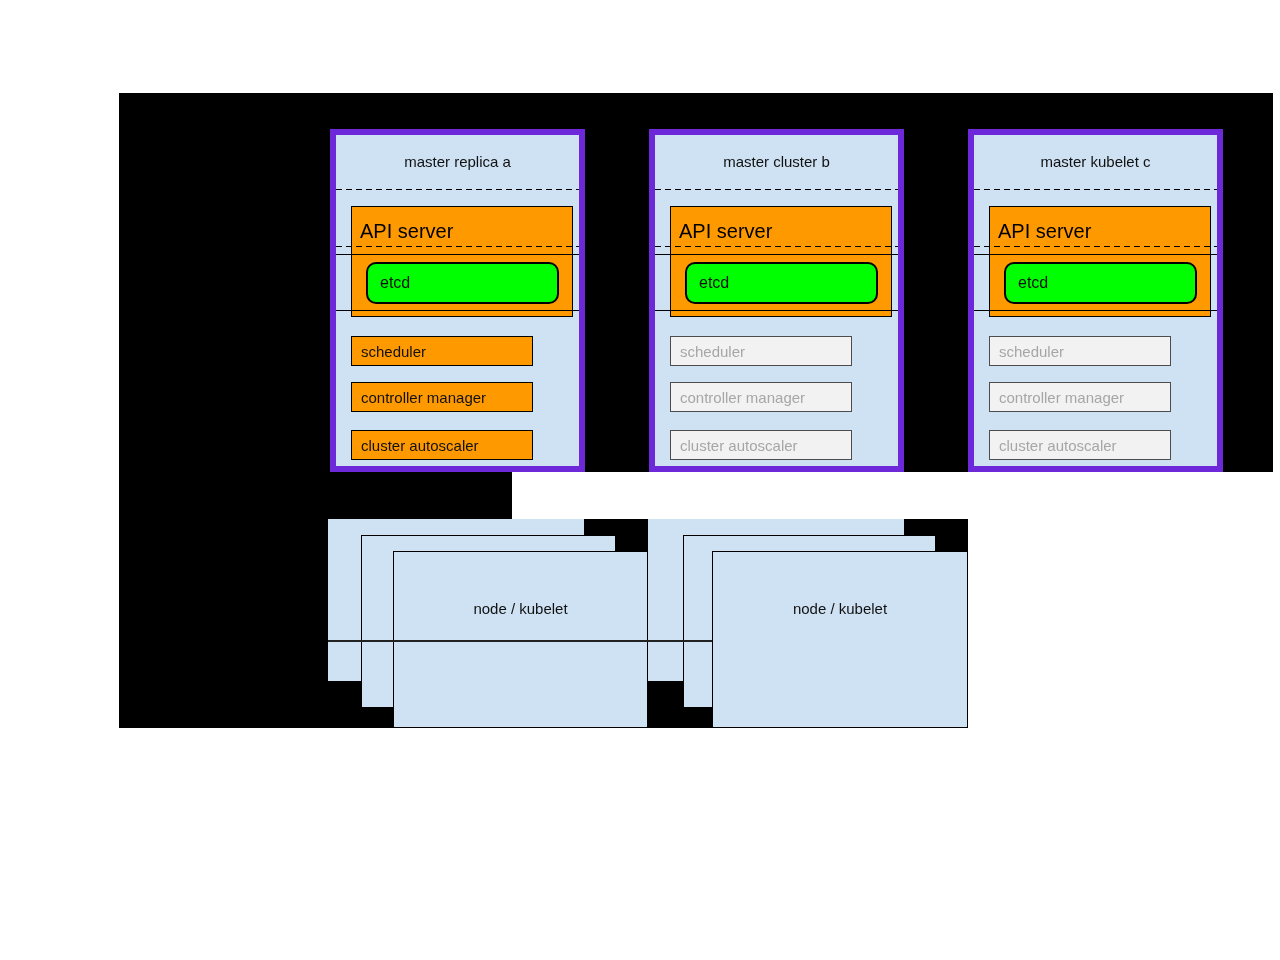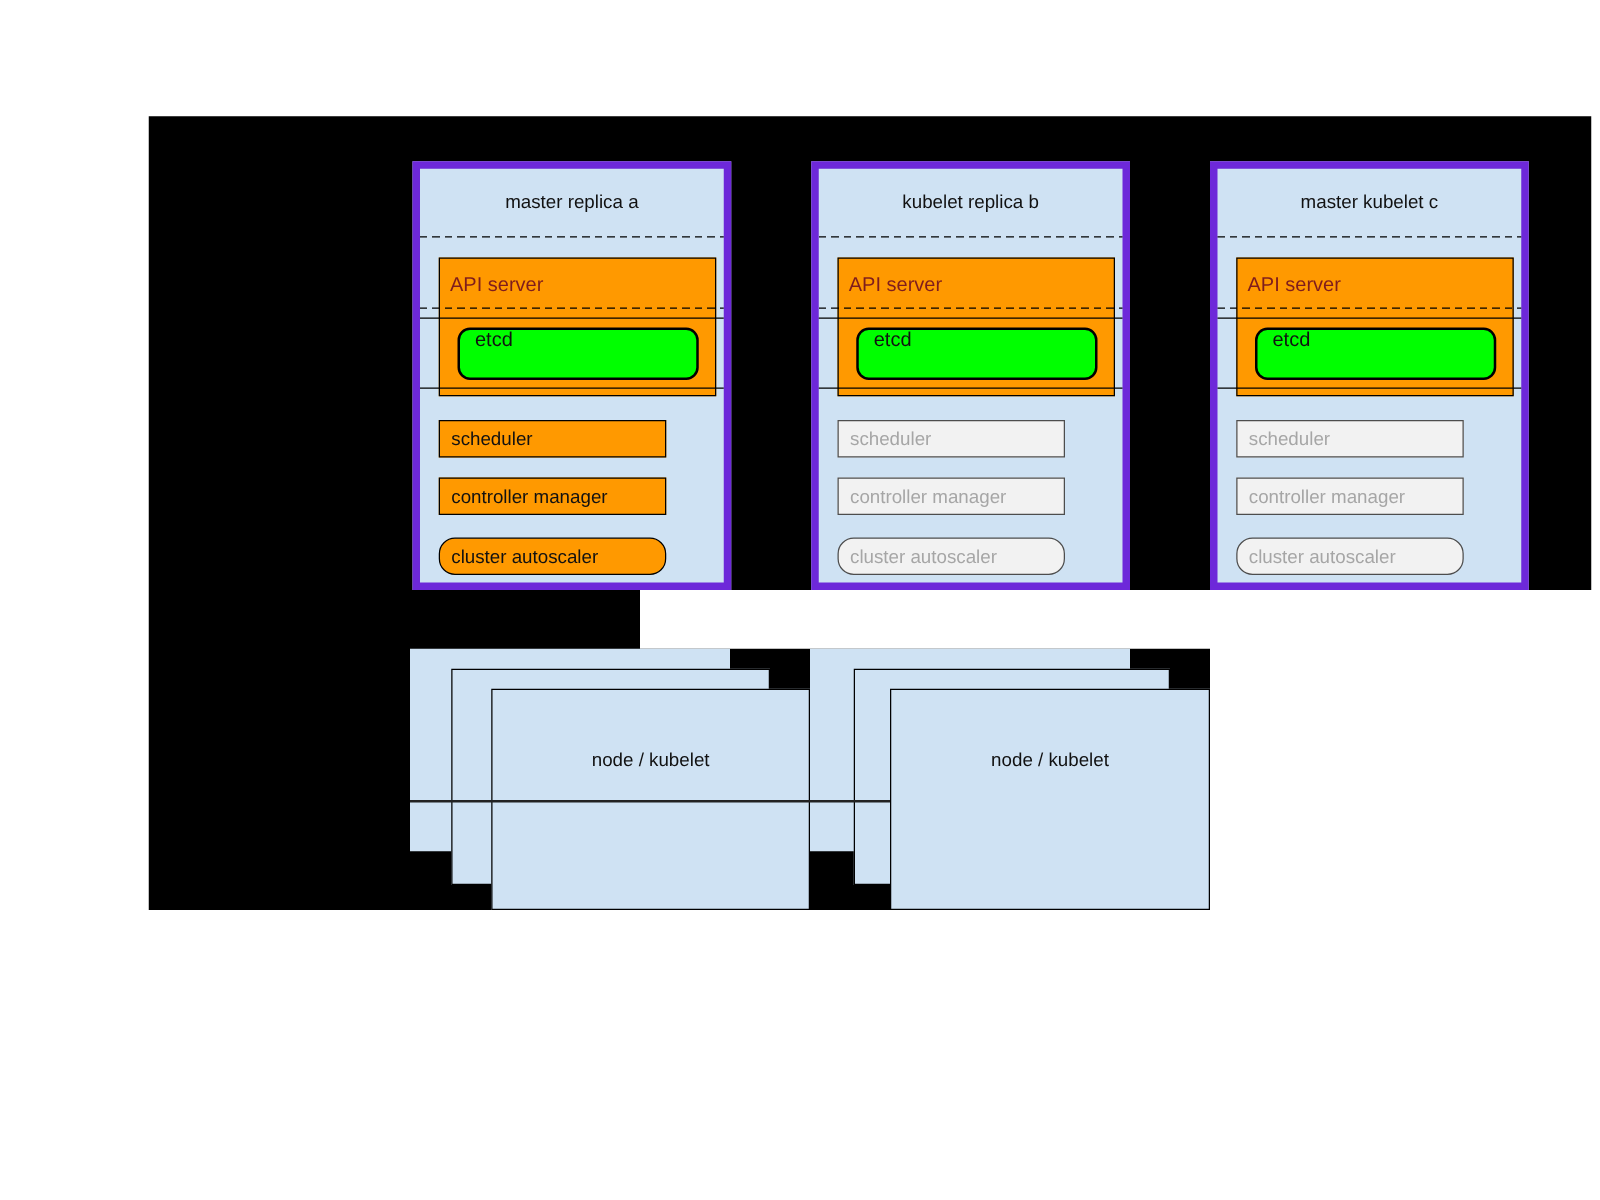--- a/index.html
+++ b/index.html
@@ -18,27 +18,27 @@
   #replica-c{left:968px;}
 
   .replica-title{position:absolute;left:0;top:18px;width:100%;text-align:center;font-size:15px;color:#111;}
   .dashline{position:absolute;left:0;width:100%;height:1px;
     background:repeating-linear-gradient(to right,#000 0 6px,transparent 6px 10px);}
   .solidline{position:absolute;left:0;width:100%;height:1px;background:#000;}
   .dash1{top:54px;} .dash2{top:111px;}
   .solidA{top:119px;} .solidB{top:175px;}
 
   .api-box{position:absolute;left:15px;top:71px;width:222px;height:111px;background:#ff9900;border:1px solid #000;box-sizing:border-box;}
-  .api-label{position:absolute;left:8px;top:13px;font-size:16px;color:#7f1d1d;}
-  .etcd-box{position:absolute;left:30px;top:127px;width:193px;height:42px;background:#00ff00;border:2px solid #000;border-radius:10px;box-sizing:border-box;display:flex;align-items:flex-start;z-index:3;}
+  .api-label{position:absolute;left:8px;top:13px;font-size:20px;color:#000000;}
+  .etcd-box{position:absolute;left:30px;top:127px;width:193px;height:42px;background:#00ff00;border:2px solid #000;border-radius:10px;box-sizing:border-box;display:flex;align-items:center;z-index:3;}
   .etcd-label{padding-left:12px;font-size:16px;color:#111;}
 
   .comp{position:absolute;left:15px;width:182px;height:30px;box-sizing:border-box;display:flex;align-items:center;font-size:15px;}
   .comp span{padding-left:9px;}
-  .comp1{top:201px;} .comp2{top:247px;} .comp3{top:295px;border-radius:13px;}
+  .comp1{top:201px;} .comp2{top:247px;} .comp3{top:295px;}
   .replica .comp{background:#ff9900;border:1px solid #000;color:#111;}
   .replica.standby .comp{background:#f2f2f2;border:1px solid #4d4d4d;color:#a6a6a6;}
 
   
   .nodebox{position:absolute;background:#cfe2f3;box-sizing:border-box;}
   .nodebox.bordered{border:1px solid #000;padding-left:14px;}
   #s1-back{left:328px;top:519px;width:256px;height:162px;}
   #s1-mid{left:361px;top:535px;width:255px;height:173px;}
   #s1-front{left:393px;top:551px;width:255px;height:177px;}
   #s2-back{left:648px;top:519px;width:256px;height:162px;}
@@ -73,21 +73,21 @@
       </div>
     <div class="comp comp2">
         <span>controller manager</span>
       </div>
     <div class="comp comp3">
         <span>cluster autoscaler</span>
       </div>
   </div>
 
   <div id="replica-b" class="replica standby">
-    <div class="replica-title">kubelet replica b</div>
+    <div class="replica-title">master cluster b</div>
     <div class="dashline dash1"></div>
     <div class="api-box">
       <div class="api-label">API server</div>
     </div>
     <div class="dashline dash2"></div>
     <div class="solidline solidA"></div>
     <div class="etcd-box">
       <span class="etcd-label">etcd</span>
     </div>
     <div class="solidline solidB"></div>

